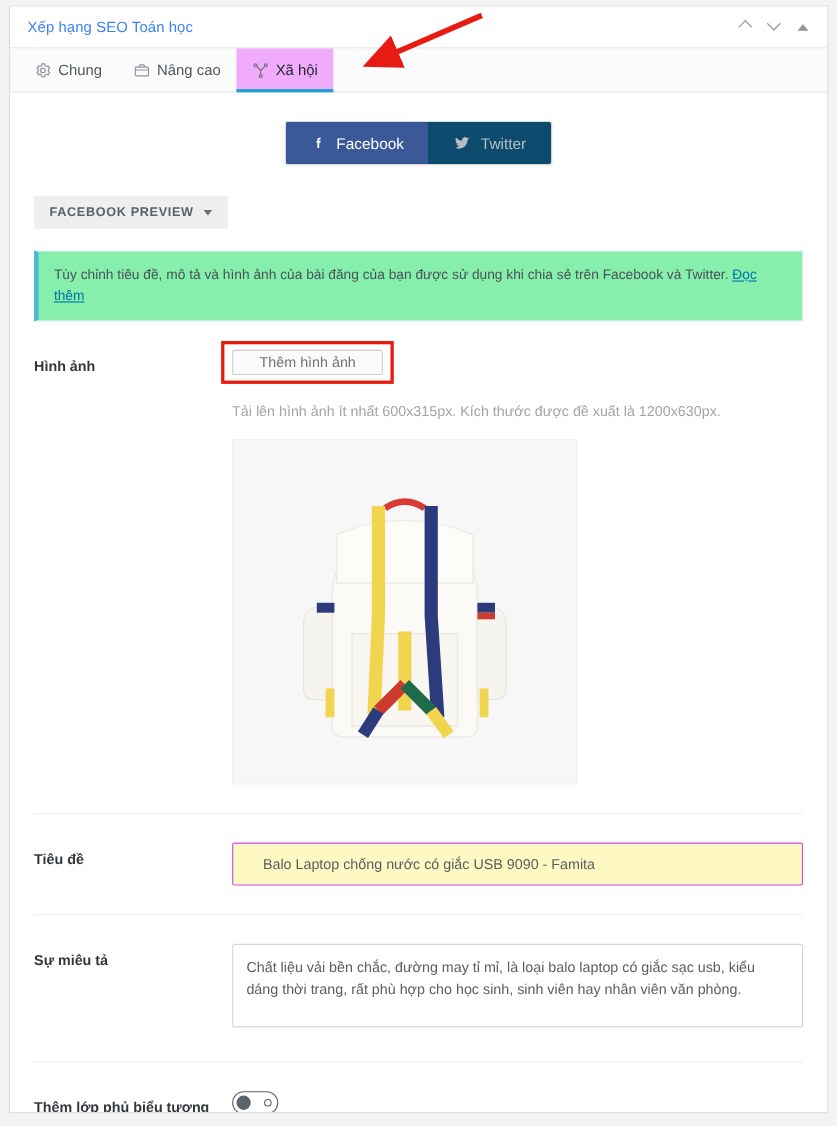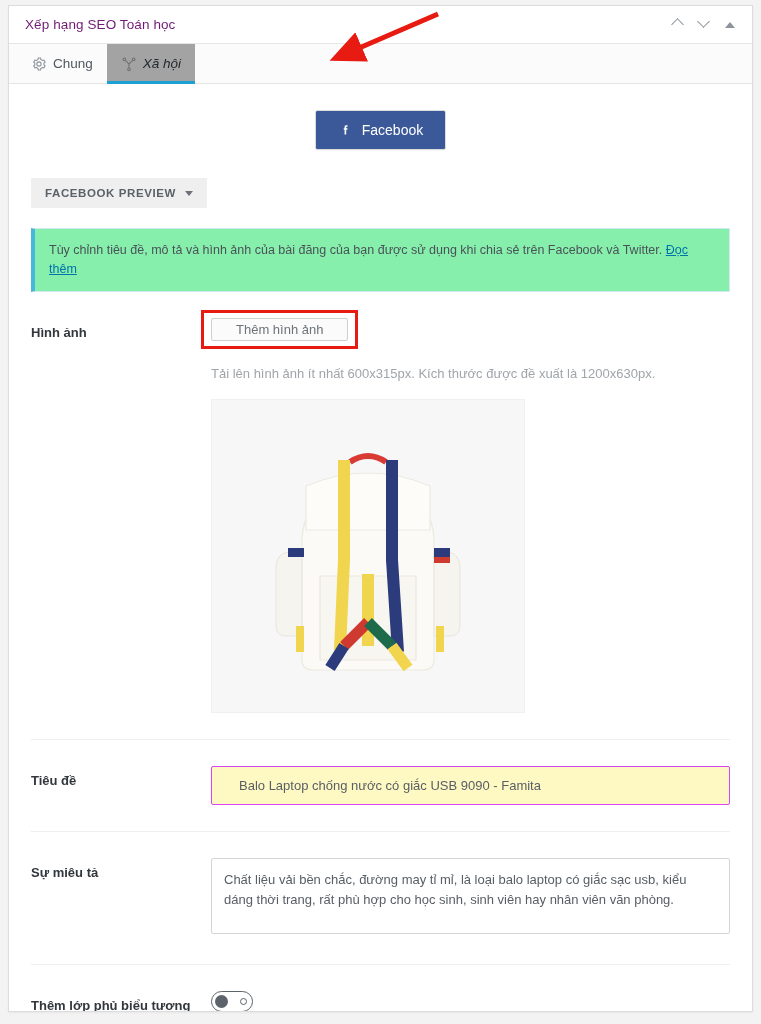--- a/index.html
+++ b/index.html
@@ -30,21 +30,21 @@
   .titlebar {
     position: relative;
     height: 38px;
     background: #ffffff;
     border-bottom: 1px solid #e6e6e6;
     display: flex; align-items: center;
   }
   .titlebar .title {
     margin-left: 16px;
     font-size: 13.5px;
-    color: #701a75;
+    color: #3b82f6;
     letter-spacing: .1px;
   }
   .titlebar .ctrls {
     position: absolute; right: 10px; top: 0; bottom: 0;
     display: flex; align-items: center; gap: 2px;
   }
   .ctrl {
     width: 24px; height: 26px;
     display: flex; align-items: center; justify-content: center;
     cursor: pointer;
@@ -74,21 +74,21 @@
     padding-left: 8px;
   }
   .tab {
     display: flex; align-items: center; gap: 6px;
     padding: 0 14px;
     font-size: 13.5px;
     color: #50575e;
     cursor: pointer;
     position: relative;
   }
-  .tab.active { color: #23282d; background: #a3a3a3; font-style: italic; }
+  .tab.active { color: #23282d; background: #f0abfc; }
   .tab.active::after {
     content: "";
     position: absolute; left: 0; right: 0; bottom: -1px;
     height: 3px; background: #1fa0d2;
   }
   .tab .ico { width: 16px; height: 16px; display:block; color:#8d949b; }
   .tab.active .ico { color: #6d7276; }
 
   
   .content { padding: 0 22px; }
@@ -275,20 +275,28 @@
     </div>
 
     <div class="tabbar">
       <div class="tab">
         <svg class="ico" viewBox="0 0 24 24" fill="none" stroke="currentColor" stroke-width="1.6">
           <circle cx="12" cy="12" r="3.2"></circle>
           <path d="M19.4 13.5a7.6 7.6 0 000-3l1.8-1.3-1.8-3.1-2.1.8a7.6 7.6 0 00-2.6-1.5L14.4 3h-3.6l-.3 2.4a7.6 7.6 0 00-2.6 1.5l-2.1-.8-1.8 3.1 1.8 1.3a7.6 7.6 0 000 3l-1.8 1.3 1.8 3.1 2.1-.8a7.6 7.6 0 002.6 1.5l.3 2.4h3.6l.3-2.4a7.6 7.6 0 002.6-1.5l2.1.8 1.8-3.1z"></path>
         </svg>
         <span>Chung</span>
       </div>
+      <div class="tab">
+        <svg class="ico" viewBox="0 0 24 24" fill="none" stroke="currentColor" stroke-width="1.6">
+          <rect x="3" y="7.5" width="18" height="12" rx="1.5"></rect>
+          <path d="M8.5 7.5V5.8A1.3 1.3 0 019.8 4.5h4.4a1.3 1.3 0 011.3 1.3v1.7"></path>
+          <path d="M3 11.5h18"></path>
+        </svg>
+        <span>Nâng cao</span>
+      </div>
       <div class="tab active">
         <svg class="ico" viewBox="0 0 24 24" fill="none" stroke="currentColor" stroke-width="1.6">
           <circle cx="5" cy="5" r="2"></circle>
           <circle cx="19" cy="5" r="2"></circle>
           <circle cx="12" cy="20" r="2"></circle>
           <path d="M6.4 6.6L12 12l5.6-5.4M12 12v6"></path>
         </svg>
         <span>Xã hội</span>
       </div>
     </div>
@@ -298,20 +306,28 @@
       <div class="network-switch">
         <div class="netbox">
           <div class="net active">
             <span class="gl">
               <svg width="15" height="15" viewBox="0 0 24 24" fill="currentColor">
                 <path d="M15.2 8.3h-2.1V6.9c0-.6.4-.8.7-.8h1.4V3.6h-2c-2.2 0-2.7 1.6-2.7 2.7v2h-1.3v2.6h1.3v7.5h2.6v-7.5h1.8z"></path>
               </svg>
             </span>
             <span>Facebook</span>
           </div>
+          <div class="net">
+            <span class="gl">
+              <svg width="16" height="16" viewBox="0 0 24 24" fill="currentColor">
+                <path d="M22 5.9a8 8 0 01-2.3.6 4 4 0 001.8-2.2 8 8 0 01-2.6 1 4 4 0 00-6.8 3.6A11.3 11.3 0 013.8 4.6a4 4 0 001.2 5.3 4 4 0 01-1.8-.5 4 4 0 003.2 3.9 4 4 0 01-1.8.1 4 4 0 003.7 2.8A8 8 0 012 17.9a11.3 11.3 0 006.1 1.8c7.3 0 11.3-6 11.3-11.3v-.5A8 8 0 0022 5.9z"></path>
+              </svg>
+            </span>
+            <span>Twitter</span>
+          </div>
         </div>
       </div>
 
       <div class="preview-btn-wrap">
         <button class="preview-btn">
           <span>FACEBOOK PREVIEW</span>
           <span class="caret-dn"></span>
         </button>
       </div>
 

